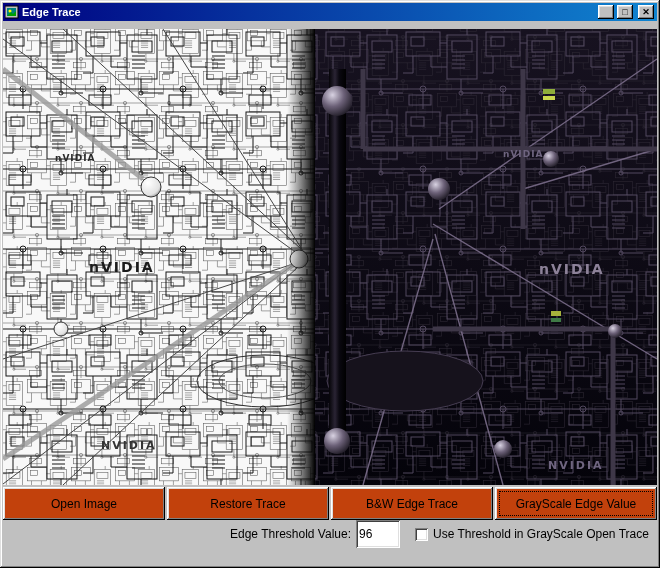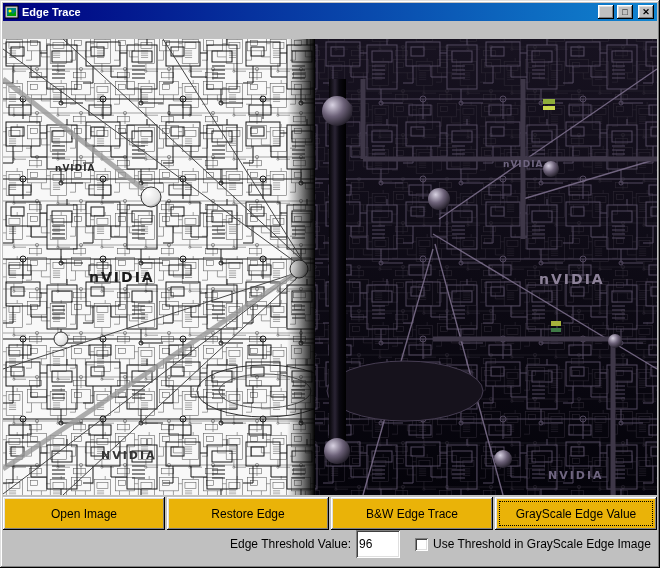--- a/index.html
+++ b/index.html
@@ -15,21 +15,21 @@
     padding: 3px;
     box-shadow: inset -1px -1px 0 #000, inset 1px 1px 0 #dfdfdf,
                 inset -2px -2px 0 #808080, inset 2px 2px 0 #fff;
     position: relative;
   }
   .titlebar {
     height: 18px;
     background: linear-gradient(90deg, #000080, #1084d0);
     display: flex; align-items: center;
     padding: 0 3px 0 2px; gap: 3px;
-    margin-bottom: 18px;
+    margin-bottom: 8px;
   }
   .app-icon { width: 14px; height: 14px; display: inline-flex; }
   .title {
     flex: 1; color: #fff; font-weight: bold; font-size: 11px;
     white-space: nowrap; overflow: hidden;
   }
   .tb-btn {
     width: 16px; height: 14px;
     background: #c0c0c0; color: #000;
     display: inline-flex; align-items: center; justify-content: center;
@@ -37,21 +37,21 @@
     box-shadow: inset -1px -1px 0 #000, inset 1px 1px 0 #fff,
                 inset -2px -2px 0 #808080, inset 2px 2px 0 #dfdfdf;
     cursor: default; user-select: none;
   }
   .tb-btn.min span { transform: translateY(3px); display: inline-block; }
   .tb-btn.close { margin-left: 2px; }
   .preview { display: block; width: 654px; height: 456px; background: #000; }
   .buttons-row { display: flex; gap: 2px; margin-top: 2px; }
   .btn {
     flex: 1; height: 33px;
-    background: #eab308; color: #000;
+    background: #c2410c; color: #000;
     font-family: "Liberation Sans", sans-serif; font-size: 12px;
     border: none;
     box-shadow: inset -1px -1px 0 #000, inset 1px 1px 0 #fff,
                 inset -2px -2px 0 #808080, inset 2px 2px 0 #dfdfdf;
     cursor: default;
   }
   .btn.focused { outline: 1px dotted #000; outline-offset: -5px; }
   .footer {
     display: flex; align-items: center;
     padding-left: 227px;
@@ -212,25 +212,25 @@
         <rect x="548" y="289" width="10" height="4" fill="#3f7a46"></rect>
       </g>
       <text x="500" y="128" font-family="DejaVu Sans, sans-serif" font-size="9" font-weight="bold" letter-spacing="1" fill="#6f6580">nVIDIA</text>
       <text x="536" y="245" font-family="DejaVu Sans, sans-serif" font-size="14" font-weight="bold" letter-spacing="2" fill="#8d8299">nVIDIA</text>
       <text x="545" y="440" font-family="DejaVu Sans, sans-serif" font-size="11" font-weight="bold" letter-spacing="2" fill="#6f6580">NVIDIA</text>
     </g>
   </svg>
 
   <div class="buttons-row">
     <button class="btn">Open Image</button>
-    <button class="btn">Restore Edge</button>
+    <button class="btn">Restore Trace</button>
     <button class="btn">B&amp;W Edge Trace</button>
     <button class="btn focused">GrayScale Edge Value</button>
   </div>
 
   <div class="footer">
     <label>Edge Threshold Value:</label>
     <input class="threshold-input" type="text" value="96" style="">
     <span class="checkbox"></span>
-    <label>Use Threshold in GrayScale Edge Image</label>
+    <label>Use Threshold in GrayScale Open Trace</label>
   </div>
 
 </div>
 
 </body></html>

